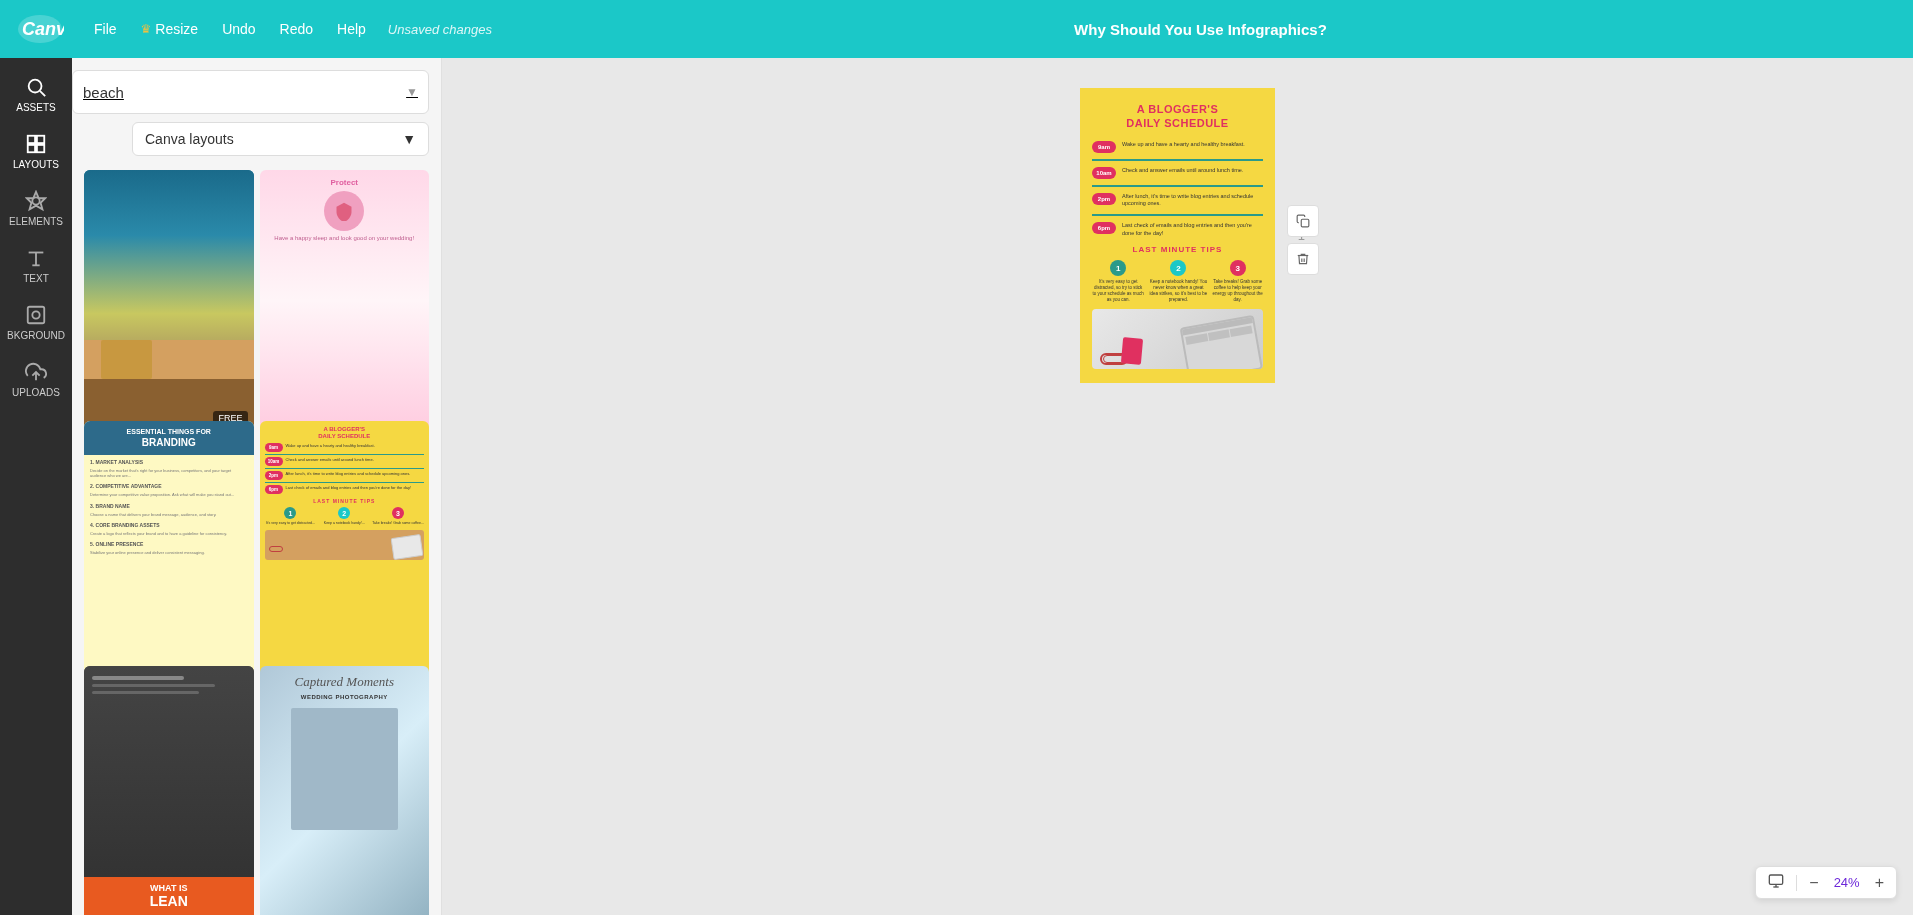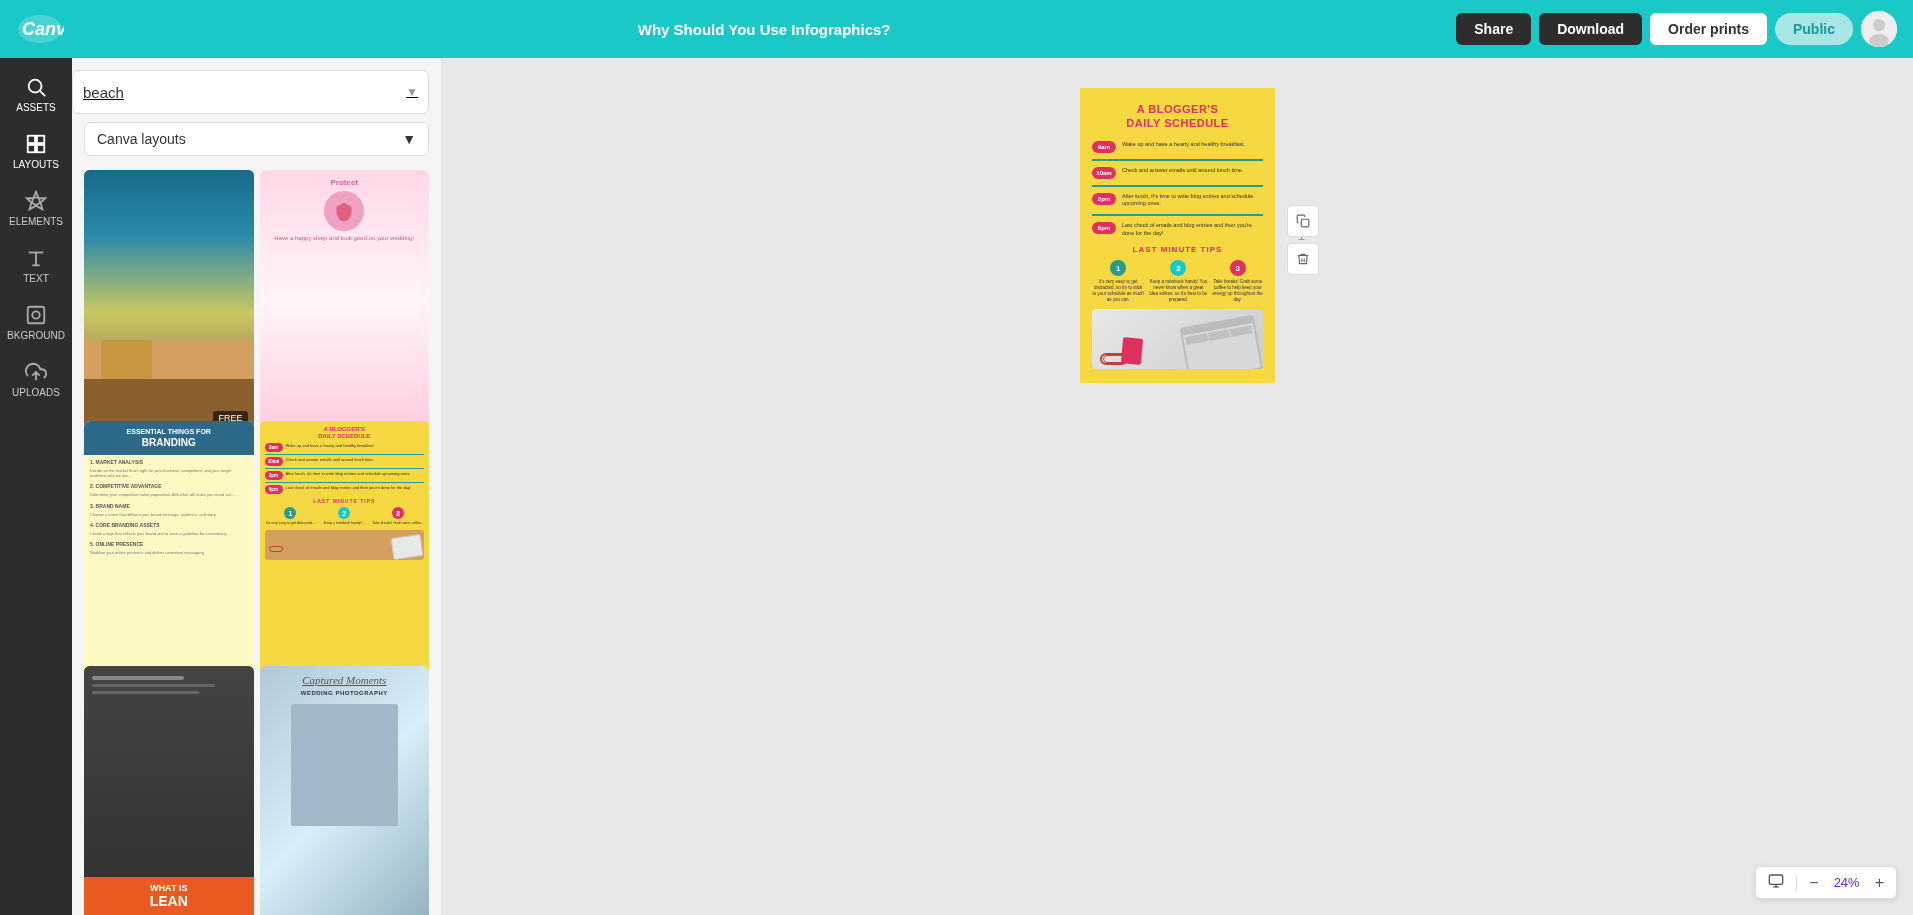--- a/index.html
+++ b/index.html
@@ -170,20 +170,21 @@
       color: #333;
       background: transparent;
     }
     .search-dropdown-arrow {
       color: #999;
       font-size: 12px;
       cursor: pointer;
     }
     .layout-filter {
       padding: 0 12px 10px 12px;
+      margin-left: 48px;
     }
     .layout-filter-btn {
       display: flex;
       align-items: center;
       justify-content: space-between;
       background: white;
       border: 1px solid #ddd;
       border-radius: 6px;
       padding: 8px 12px;
       font-size: 14px;
@@ -430,38 +431,36 @@
 <body>
 
 <header class="header">
   <div class="canva-logo">
     <svg width="48" height="32" viewBox="0 0 48 32">
       <ellipse cx="24" cy="16" rx="22" ry="14" fill="white" opacity="0.2"></ellipse>
       <text x="6" y="22" fill="white" font-size="18" font-weight="bold" font-style="italic" font-family="Arial">Canva</text>
     </svg>
   </div>
 
+  <nav class="header-nav">
+    <span class="header-nav-item">File</span>
+    <span class="header-nav-item">
+      <span class="crown-icon">♛</span>
+      <span>Resize</span>
+    </span>
+    <span class="header-nav-item">Undo</span>
+    <span class="header-nav-item">Redo</span>
+    <span class="header-nav-item">Help</span>
+    <span class="header-unsaved">Unsaved changes</span>
+  </nav>
 
   <div class="header-center">
     <span class="header-title">Why Should You Use Infographics?</span>
   </div>
 
-  <div class="header-actions">
-    <button class="btn-share">Share</button>
-    <button class="btn-download">Download</button>
-    <button class="btn-order">Order prints</button>
-    <button class="btn-public">Public</button>
-    <div class="avatar">
-      <svg width="36" height="36" viewBox="0 0 36 36">
-        <circle cx="18" cy="18" r="18" fill="#eee"></circle>
-        <circle cx="18" cy="14" r="6" fill="#ccc"></circle>
-        <ellipse cx="18" cy="30" rx="10" ry="7" fill="#ccc"></ellipse>
-      </svg>
-    </div>
-  </div>
 </header>
 
 <div class="main-layout">
 
   <aside class="sidebar-icons">
     <div class="sidebar-icon-item active">
       <svg viewBox="0 0 24 24" fill="none" stroke="white" stroke-width="2">
         <circle cx="11" cy="11" r="7"></circle>
         <line x1="16.5" y1="16.5" x2="22" y2="22"></line>
       </svg>
@@ -615,21 +614,21 @@
         <div style="background:#e85a20;padding:6px;text-align:center;">
           <div style="color:white;font-size:9px;font-weight:bold;text-transform:uppercase;">WHAT IS<br><span style="font-size:14px;">LEAN</span></div>
         </div>
         <div style="background:#2a2a2a;height:12px;display:flex;align-items:center;justify-content:center;gap:4px;padding:2px 4px;">
           
           
         </div>
       </div>
 
       <div class="thumbnail" style="background:linear-gradient(135deg,#b0c8d8 0%,#d8eef8 50%,#90b0c0 100%);display:flex;flex-direction:column;align-items:center;padding:8px;gap:4px;">
-        <div style="color:#555;font-size:11px;font-style:italic;text-align:center;font-family:Georgia,serif;text-decoration:underline;">Captured Moments</div>
+        <div style="color:#555;font-size:13px;font-style:italic;text-align:center;font-family:Georgia,serif;">Captured Moments</div>
         <div style="color:#333;font-size:6px;font-weight:bold;text-transform:uppercase;text-align:center;letter-spacing:0.5px;">WEDDING PHOTOGRAPHY</div>
         <div style="width:70%;height:50%;background:#a0b8c8;border-radius:2px;margin-top:4px;"></div>
       </div>
     </div>
   </div>
 
   <div class="canvas-area">
     <div class="canvas-page">
 
       <div class="infographic">

